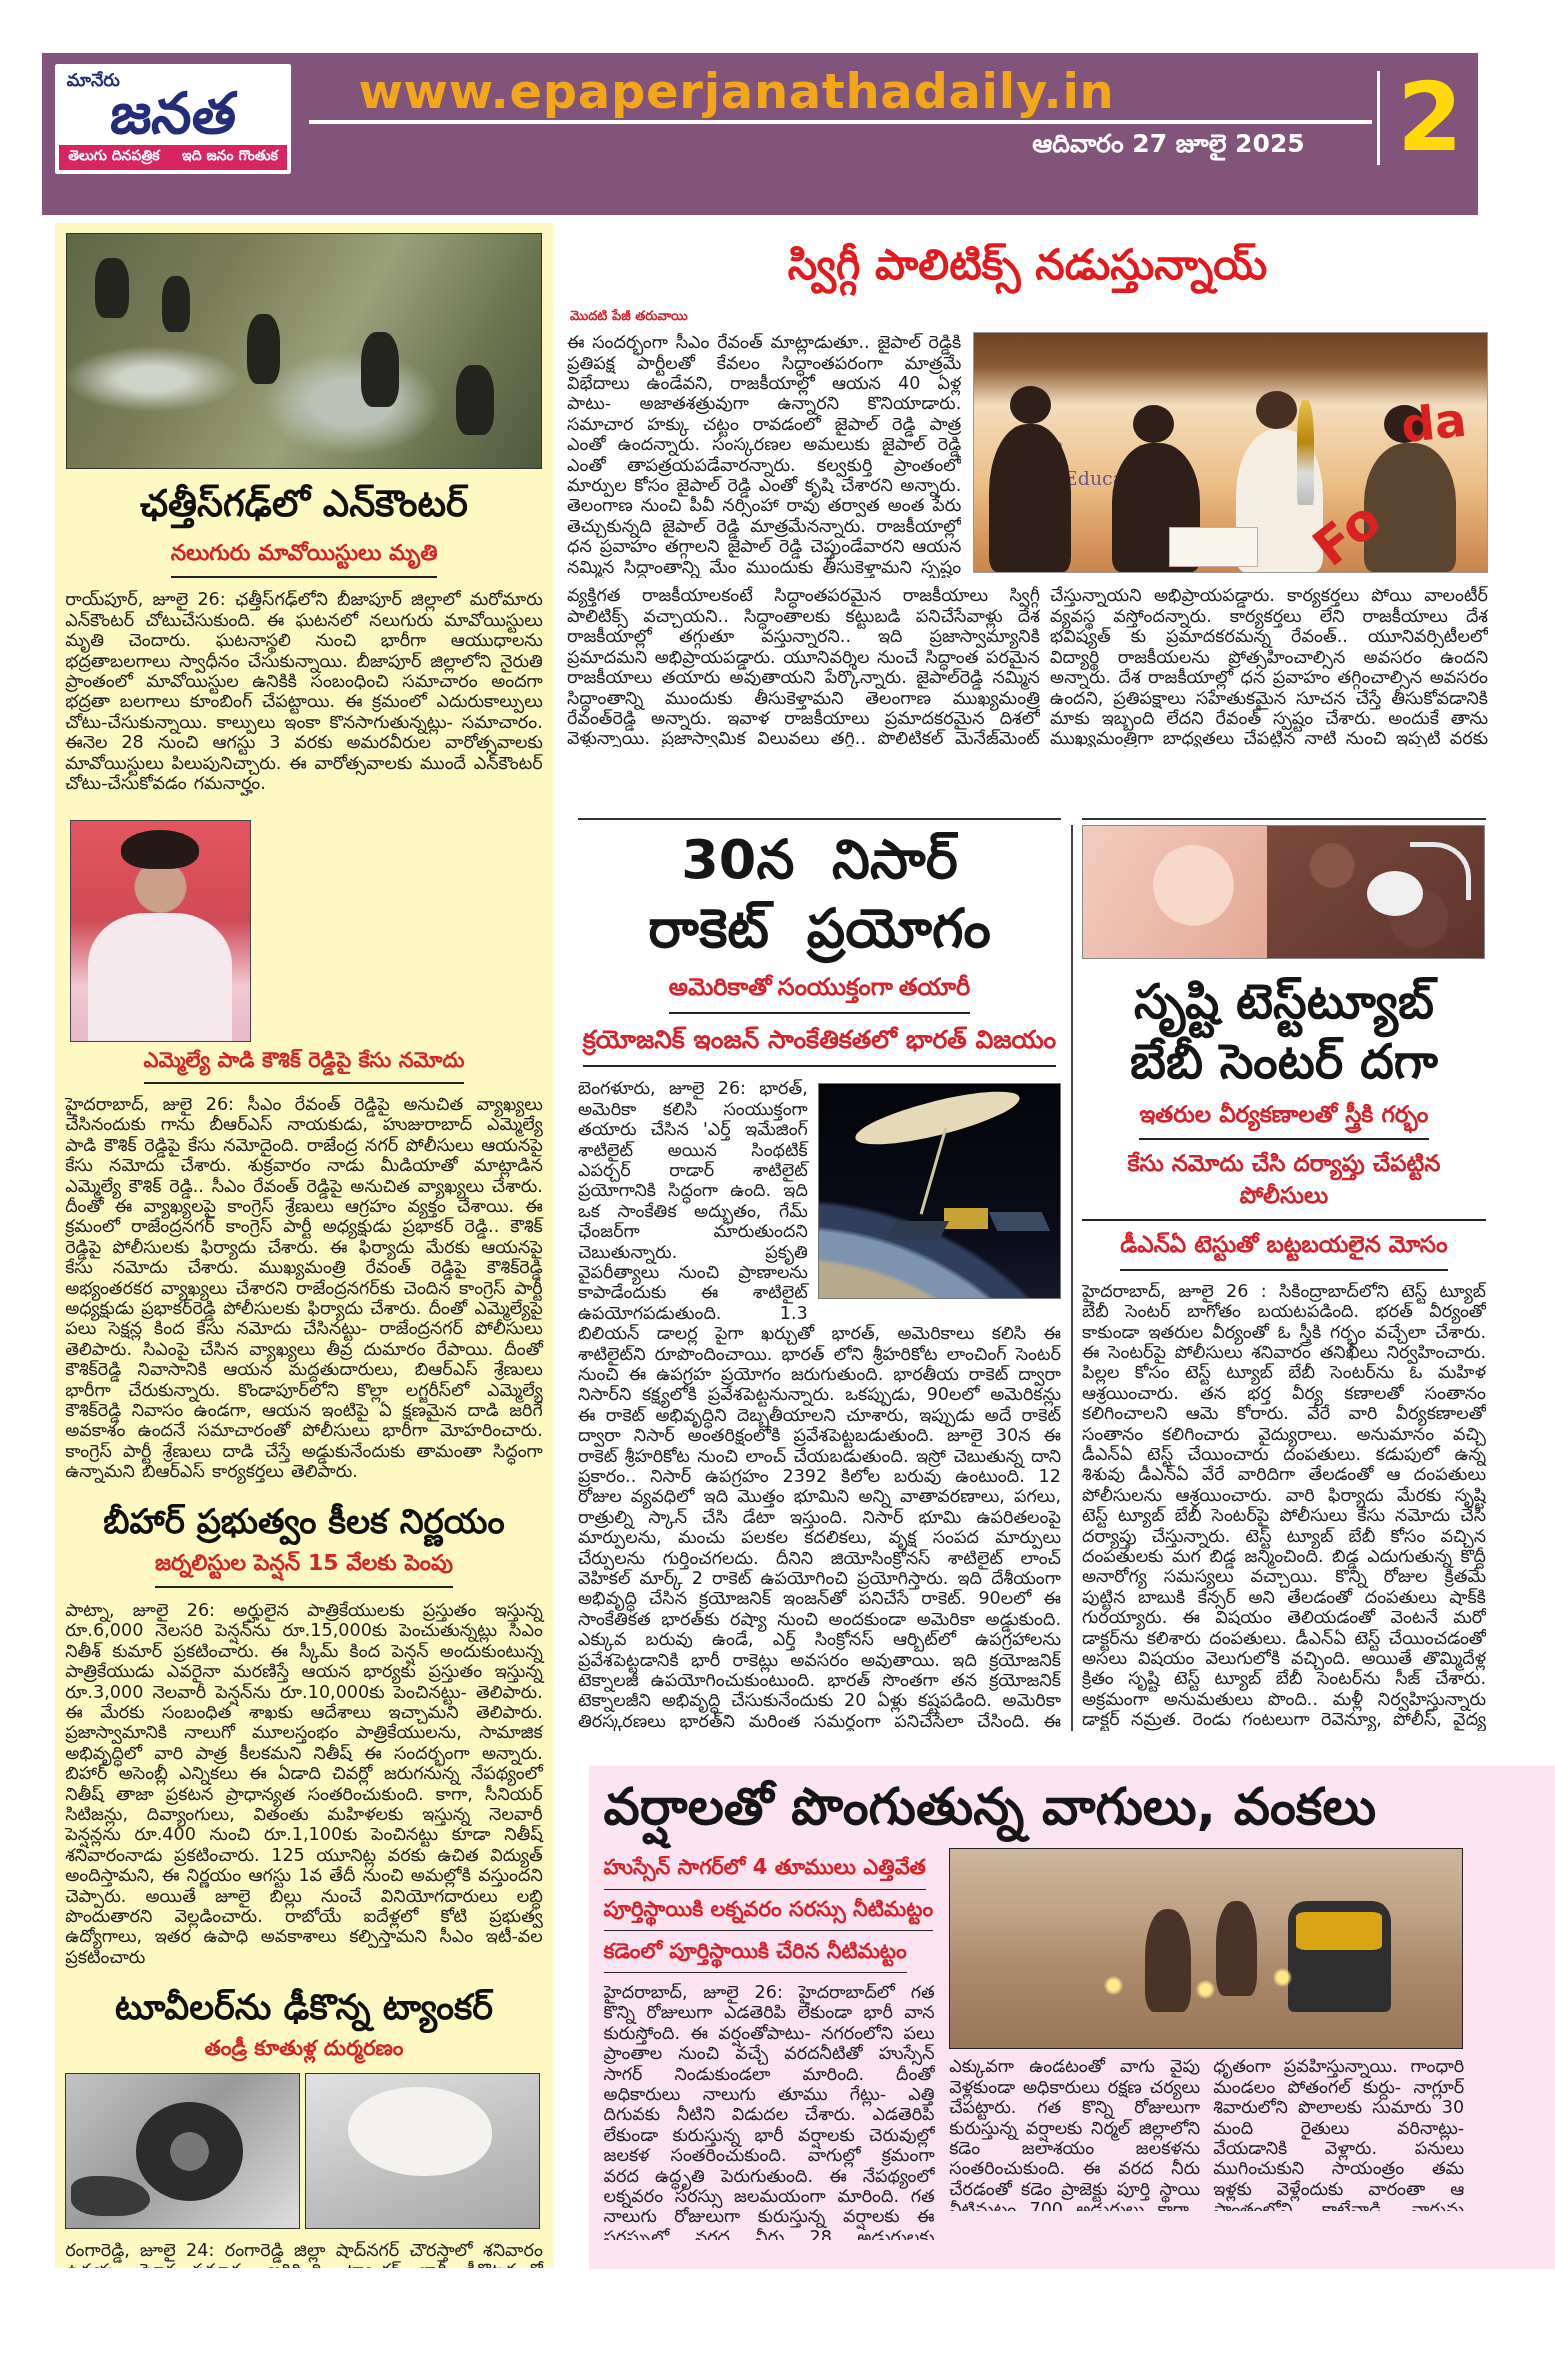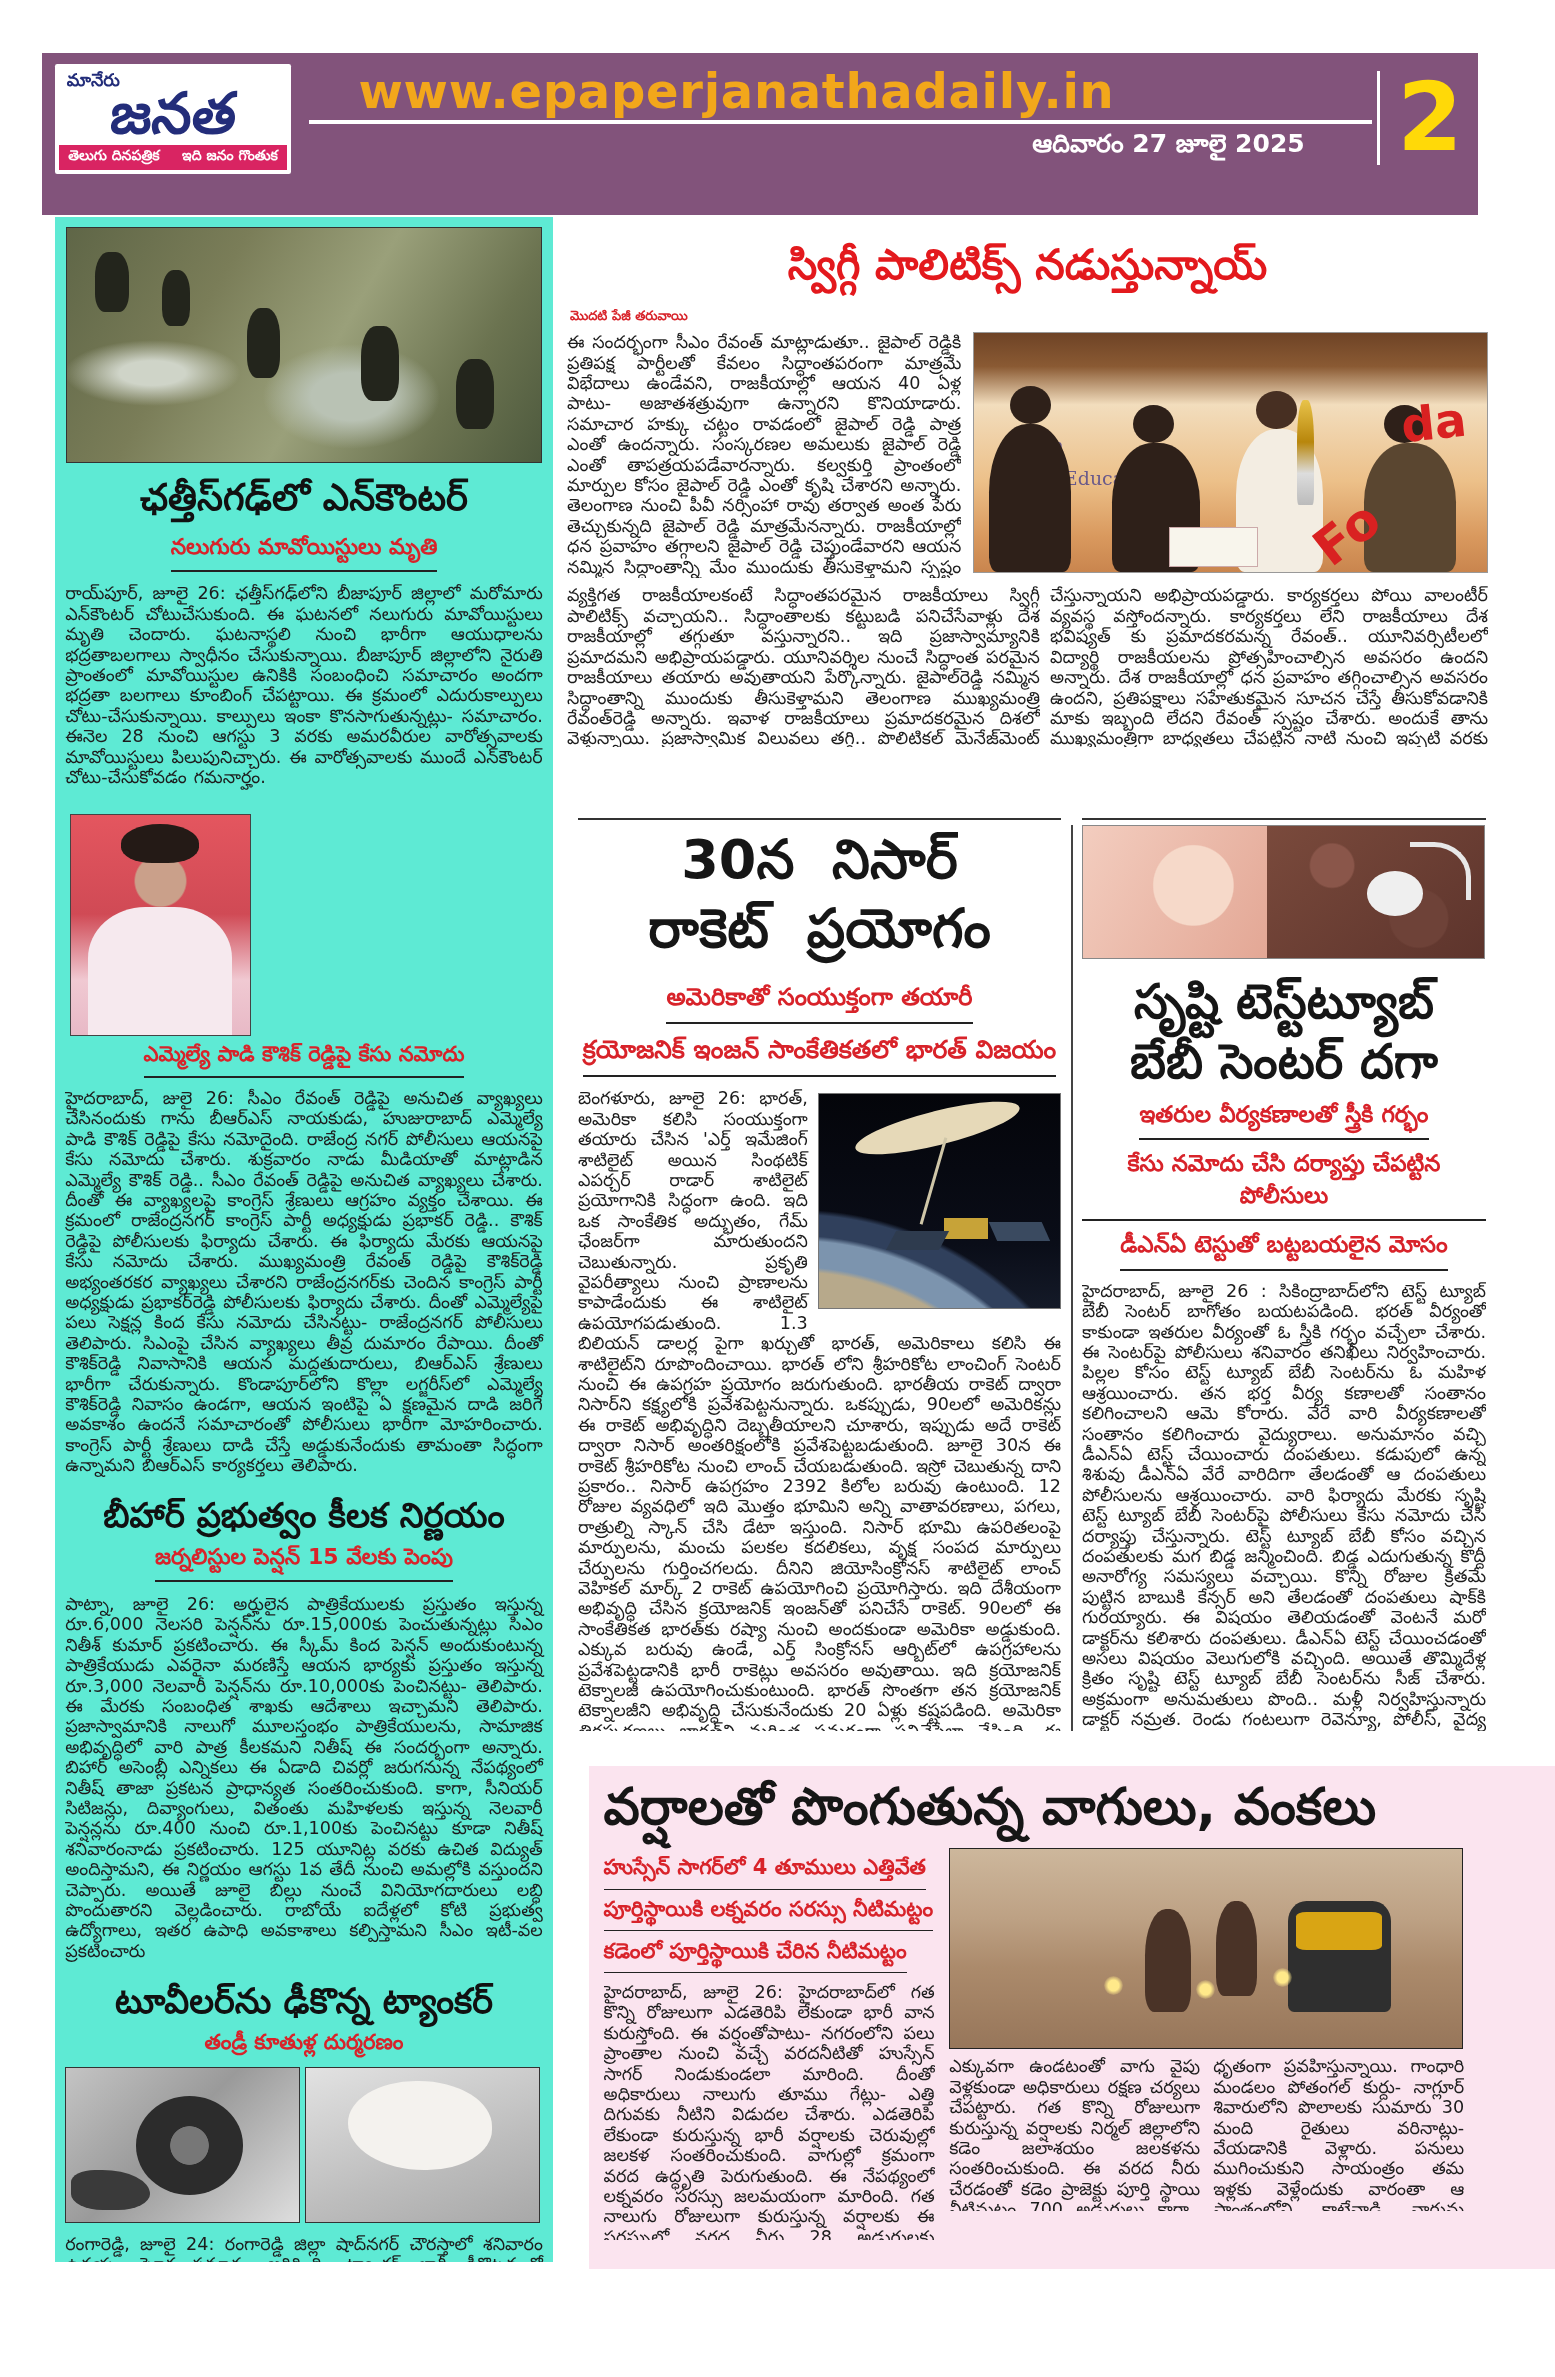--- a/index.html
+++ b/index.html
@@ -18,21 +18,21 @@
   #banner-vline{position:absolute;left:1335px;top:17.6px;width:2.9px;height:94px;background:#ffffff;}
   #page-number{position:absolute;left:1341px;top:2.9px;width:94px;text-align:center;color:#FFD908;font-size:94px;font-weight:bold;line-height:123px;}
   
   .headline{font-weight:bold;color:#111;text-align:center;line-height:1.2;}
   .red-sub{color:#D8232A;font-weight:bold;text-align:center;}
   .red-sub .u{display:inline-block;border-bottom:2.2px solid #222;padding-bottom:5.1px;}
   .body-txt{font-size:17.6px;line-height:1.16;text-align:justify;color:#1c1c1c;word-spacing:1.5px;}
   .dateline{font-weight:normal;}
   .photo{position:relative;overflow:hidden;border:1.5px solid #333;}
   
-  #left-rail{position:absolute;left:55px;top:217px;width:498px;height:2045px;background:#5eead4;padding:0 10.2px;box-sizing:border-box;overflow:hidden;}
+  #left-rail{position:absolute;left:55px;top:223px;width:498px;height:2045px;background:#fef9c3;padding:0 10.2px;box-sizing:border-box;overflow:hidden;}
   #enc-photo{margin:10.2px auto 0;width:474px;height:234px;
      background:
        radial-gradient(ellipse at 18% 62%,#cfd4c8 0 6%,rgba(207,212,200,0) 16%),
        radial-gradient(ellipse at 60% 72%,#b9c2b4 0 10%,rgba(185,194,180,0) 22%),
        linear-gradient(120deg,#5f6647 0%,#7a7d58 30%,#9aa07a 55%,#6b7350 80%,#4e5a3e 100%);}
   .blob{position:absolute;background:#23251c;border-radius:40% 40% 30% 30%;}
   #rev-photo{float:left;width:179px;height:220px;margin:7.3px 11.7px 5.9px 4.4px;border:1.5px solid #444;
      background:radial-gradient(circle at 50% 30%,#caa08a 0 14%,rgba(0,0,0,0) 15%),
                 linear-gradient(180deg,#e4565f 0%,#d04a55 45%,#f0c9d2 75%,#e8b9c6 100%);}
   .rev-hair{position:absolute;left:28%;top:4%;width:44%;height:18%;background:#241a16;border-radius:50% 50% 40% 40%;}
@@ -60,21 +60,21 @@
   .trophy{position:absolute;left:63%;top:28%;width:3.2%;height:44%;background:linear-gradient(180deg,#e8c34a,#b8860b 40%,#ddd 70%,#bbb 100%);border-radius:40% 40% 10% 10%;}
   .sw-rowB{display:flex;gap:10.2px;margin-top:7.3px;}
   .sw-colB1{width:473px;height:162px;overflow:hidden;}
   .sw-colB2{width:438px;height:162px;overflow:hidden;}
   
   .hrule{position:absolute;height:1.5px;background:#333;}
   #vdivider{position:absolute;left:1071px;top:825px;width:1.5px;height:906px;background:#444;}
   
   #nisar{position:absolute;left:578px;top:825px;width:483px;height:906px;overflow:hidden;}
   #nisar-h1,#nisar-h2{font-size:54px;font-weight:bold;color:#161616;text-align:center;line-height:1.28;word-spacing:19px;}
-  #nisar-sub1{font-size:24px;margin-top:20px;}
+  #nisar-sub1{font-size:24px;margin-top:11px;font-family:Liberation Serif, serif;}
   #nisar-sub2{font-size:25px;margin-top:10.2px;}
   #nisar-body{margin-top:11.7px;}
   #sat-photo{float:right;width:241px;height:214px;margin:4.4px 0 5.9px 10.2px;border:0.7px solid #777;
      background:radial-gradient(circle at -10% 210%,#b7a98b 0 52%,#7c94ae 53% 58%,#30405c 59% 63%,rgba(0,0,0,0) 64%),
                 linear-gradient(180deg,#04050a 0%,#0a0d18 70%,#141a28 100%);}
   .dish{position:absolute;left:14%;top:8%;width:70%;height:16%;background:#e6d9b8;border-radius:50%;transform:rotate(-14deg);}
   .boom{position:absolute;left:47%;top:20%;width:2.9px;height:42%;background:#cfc6a8;transform:rotate(16deg);}
   .satbody{position:absolute;left:52%;top:58%;width:18%;height:10%;background:#c7a338;}
   .panelL{position:absolute;left:30%;top:64%;width:22%;height:9%;background:#2e3b4e;transform:skewX(-28deg);}
   .panelR{position:absolute;left:72%;top:60%;width:22%;height:9%;background:#3a4a60;transform:skewX(24deg);}

